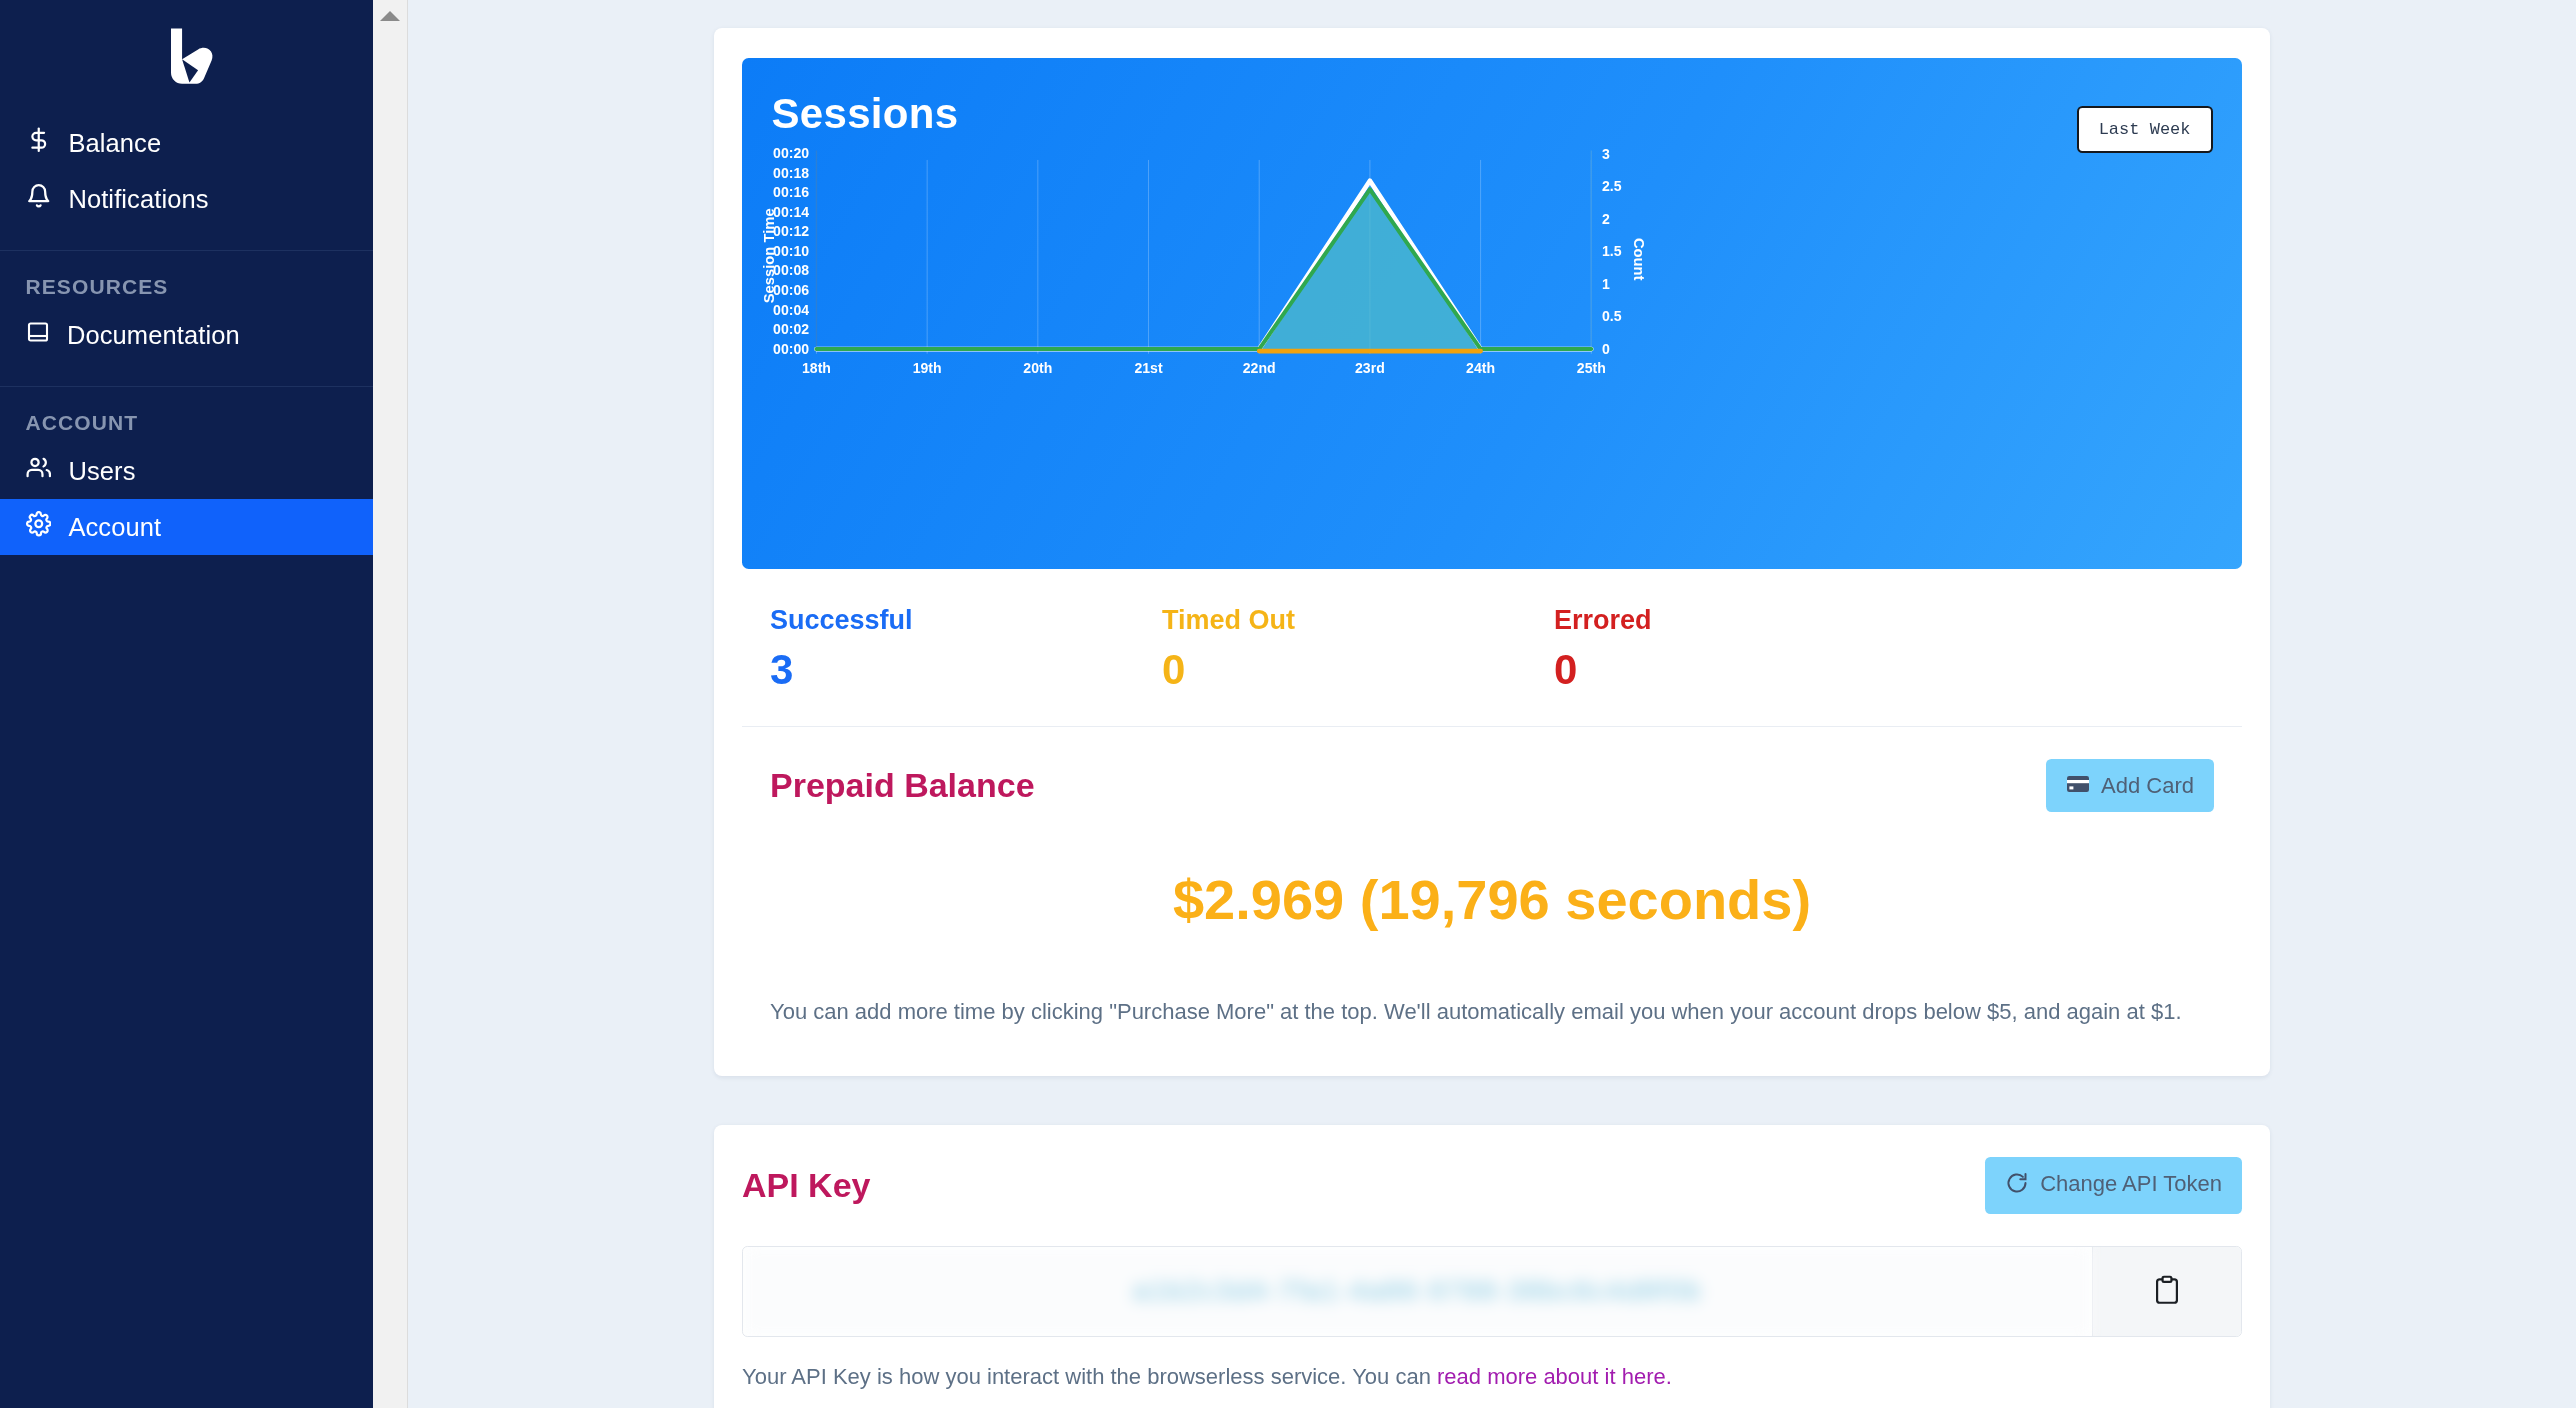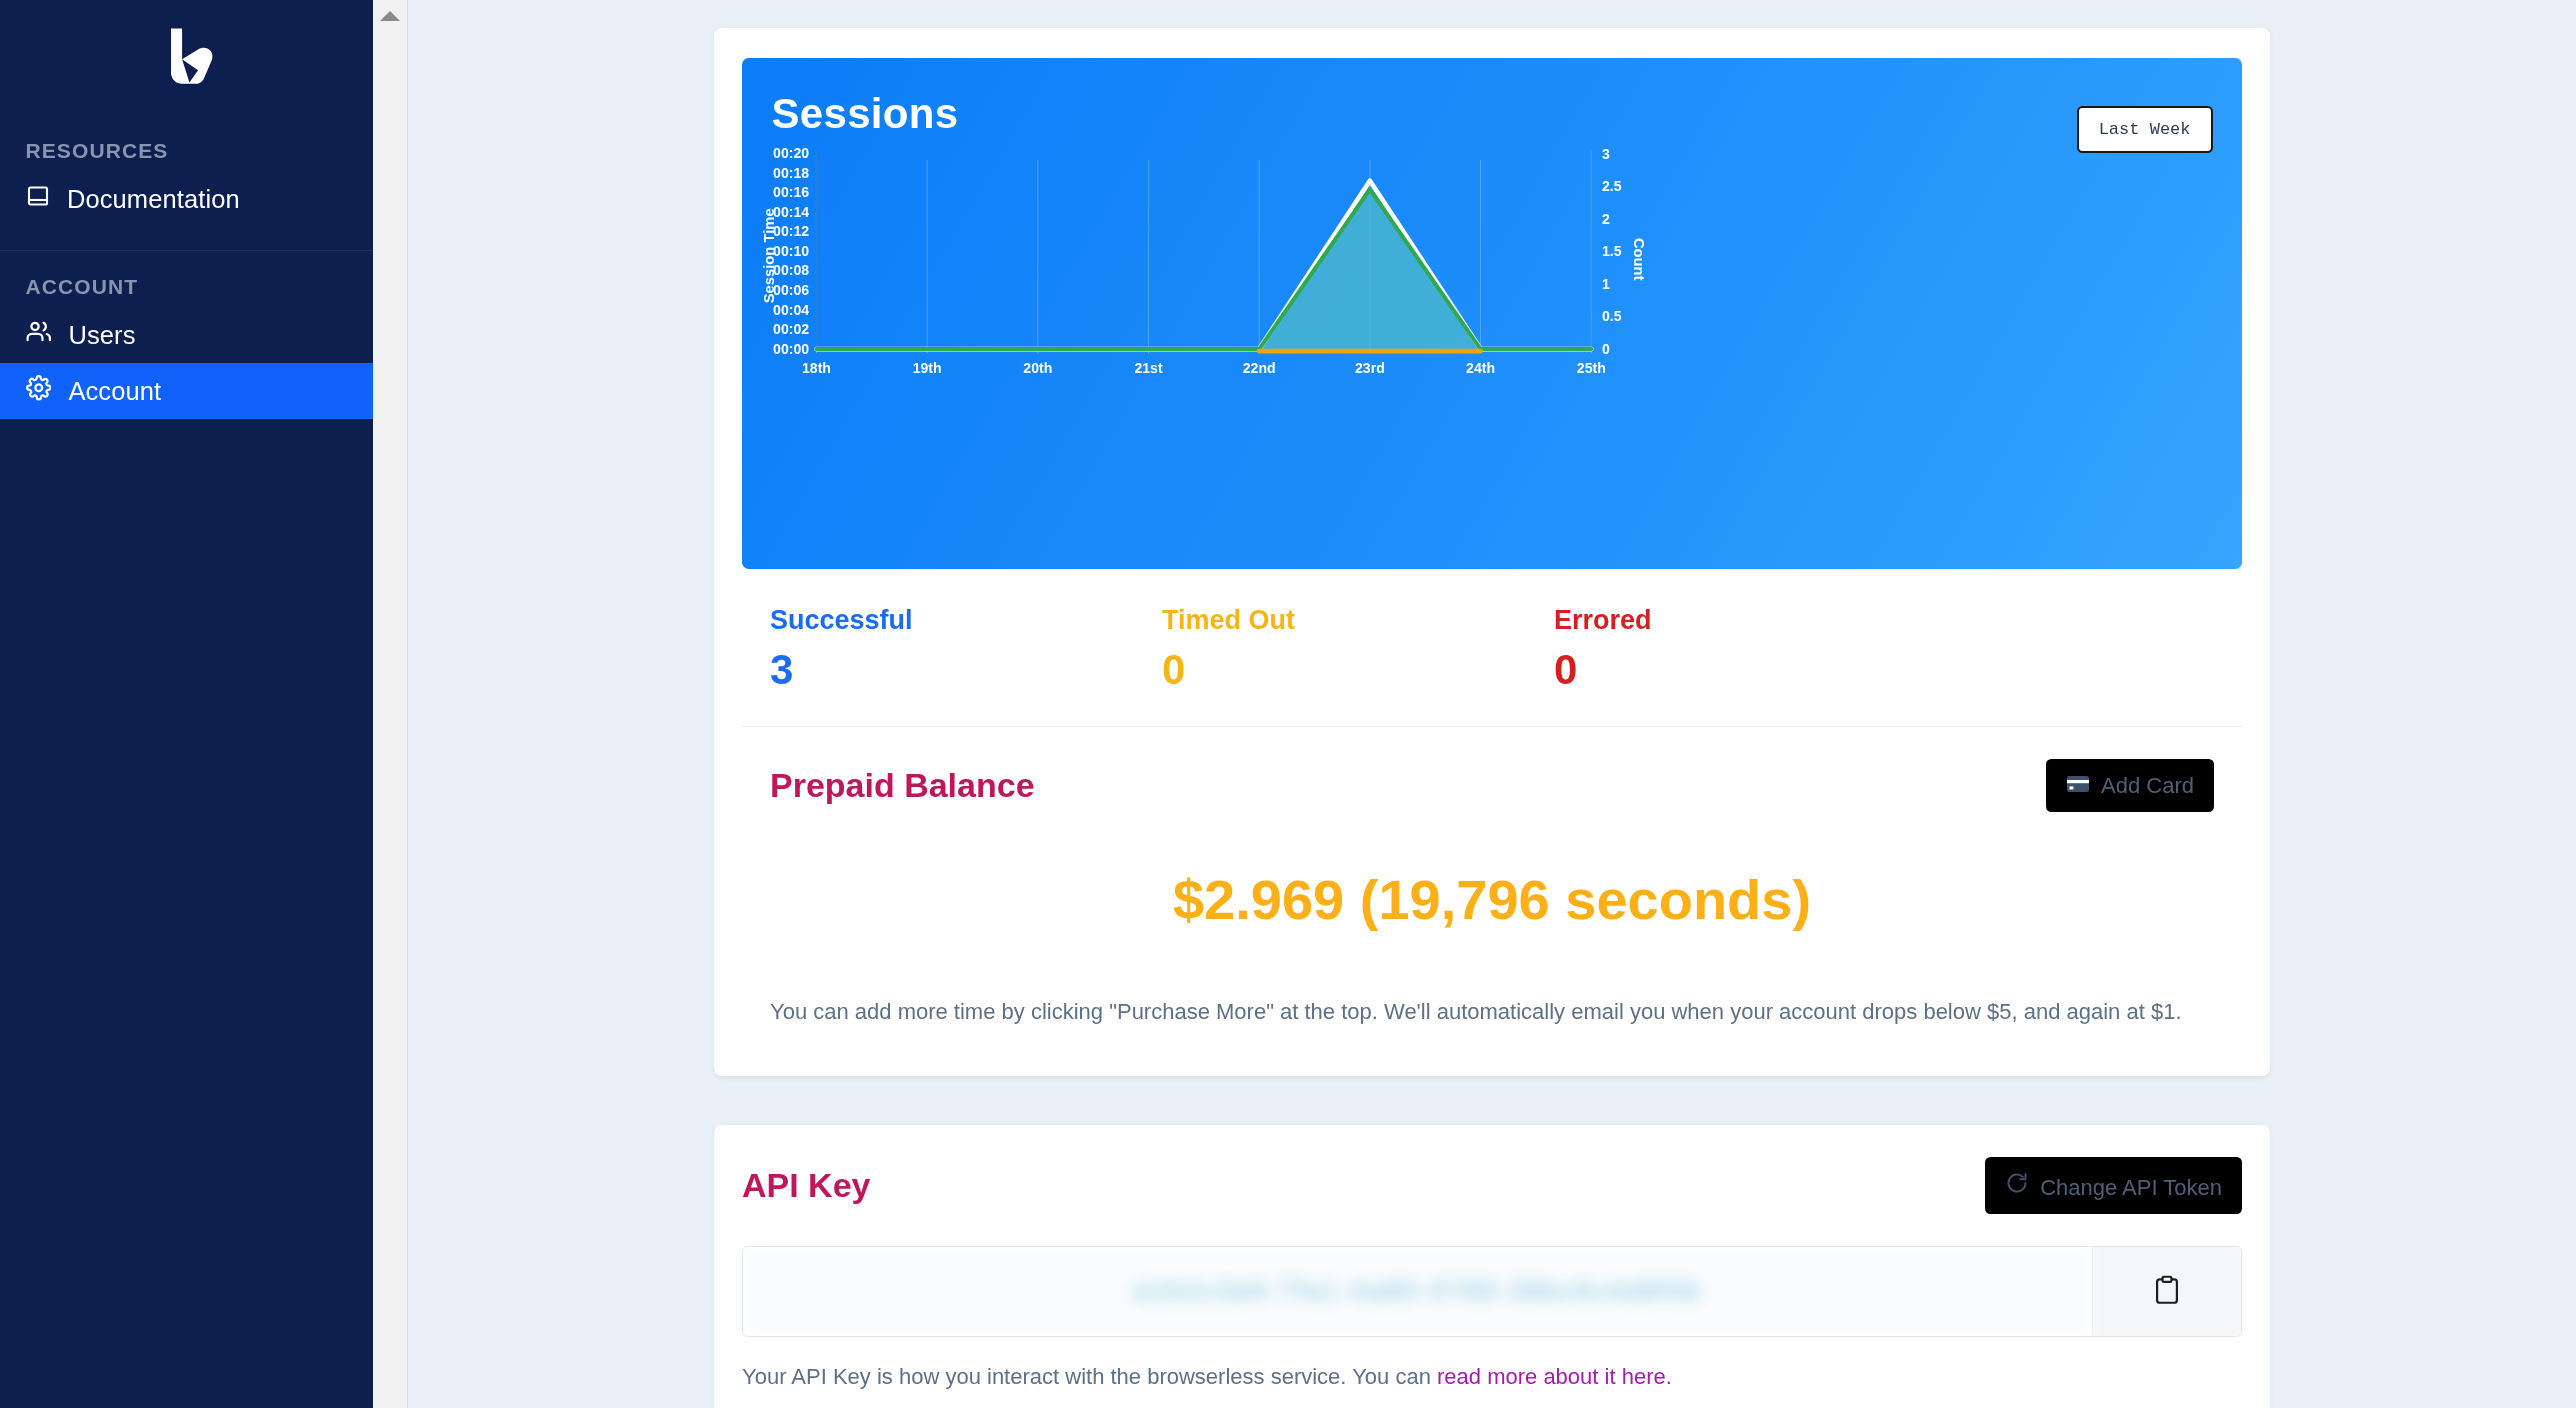--- a/index.html
+++ b/index.html
@@ -105,22 +105,22 @@
   .stat-label { font-size: 27px; font-weight: 700; margin-bottom: 10.7px; }
   .stat-value { font-size: 42px; font-weight: 700; }
 
   
   .sec-head {
     display: flex; align-items: center; justify-content: space-between;
     padding: 32px 28px 0 28px;
   }
   .sec-title { font-size: 34px; font-weight: 700; color: #be185d; }
   .ghost-btn {
-    display: inline-flex; align-items: flex-end; gap: 10.7px;
-    background: #000000; color: #4f6076;
+    display: inline-flex; align-items: flex-start; gap: 10.7px;
+    background: #7dd3fc; color: #4f6076;
     border: none; border-radius: 5.4px;
     padding: 13.4px 20px; font-size: 22px; cursor: pointer;
     font-family: "Liberation Sans", sans-serif;
   }
   .balance-amount {
     text-align: center; color: #fbb018;
     font-size: 56px; font-weight: 700;
     padding: 55px 0 64px 0;
   }
   .note {
@@ -162,20 +162,40 @@
 
   <aside class="sidebar">
 
     <div class="logo-wrap">
       <svg class="logo-glyph" viewBox="0 0 46 52">
         <path d="M10 2 h9 v25 l13 -8 c7 -4 14 2 11 9 l-6 14 c-1 3 -4 5 -7 5 h-11 c-5 0 -9 -4 -9 -9 z" fill="#ffffff"></path>
         <path d="M19 27 l13 9 -7 10 z" fill="#0d1f4e"></path>
       </svg>
     </div>
 
+    <div class="nav-group bordered">
+      <div class="nav-item">
+        <span>
+          <svg width="25.5" height="25.5" viewBox="0 0 24 24" fill="none" stroke="#fff" stroke-width="2.1" stroke-linecap="round">
+            <line x1="12" y1="1.5" x2="12" y2="22.5"></line>
+            <path d="M17 5.5H9.5a3.5 3.5 0 0 0 0 7h5a3.5 3.5 0 0 1 0 7H6"></path>
+          </svg>
+        </span>
+        <span class="nav-label">Balance</span>
+      </div>
+      <div class="nav-item">
+        <span>
+          <svg width="25.5" height="25.5" viewBox="0 0 24 24" fill="none" stroke="#fff" stroke-width="2.1" stroke-linecap="round" stroke-linejoin="round">
+            <path d="M18 8a6 6 0 1 0-12 0c0 7-3 9-3 9h18s-3-2-3-9"></path>
+            <path d="M13.7 21a2 2 0 0 1-3.4 0"></path>
+          </svg>
+        </span>
+        <span class="nav-label">Notifications</span>
+      </div>
+    </div>
 
     <div class="nav-group bordered">
       <div class="nav-section-title">RESOURCES</div>
       <div class="nav-item">
         <span>
           <svg width="24" height="24" viewBox="0 0 24 24" fill="none" stroke="#fff" stroke-width="2.1" stroke-linejoin="round">
             <rect x="3" y="3.5" width="18" height="17" rx="1.6"></rect>
             <line x1="3" y1="16" x2="21" y2="16"></line>
           </svg>
         </span>

